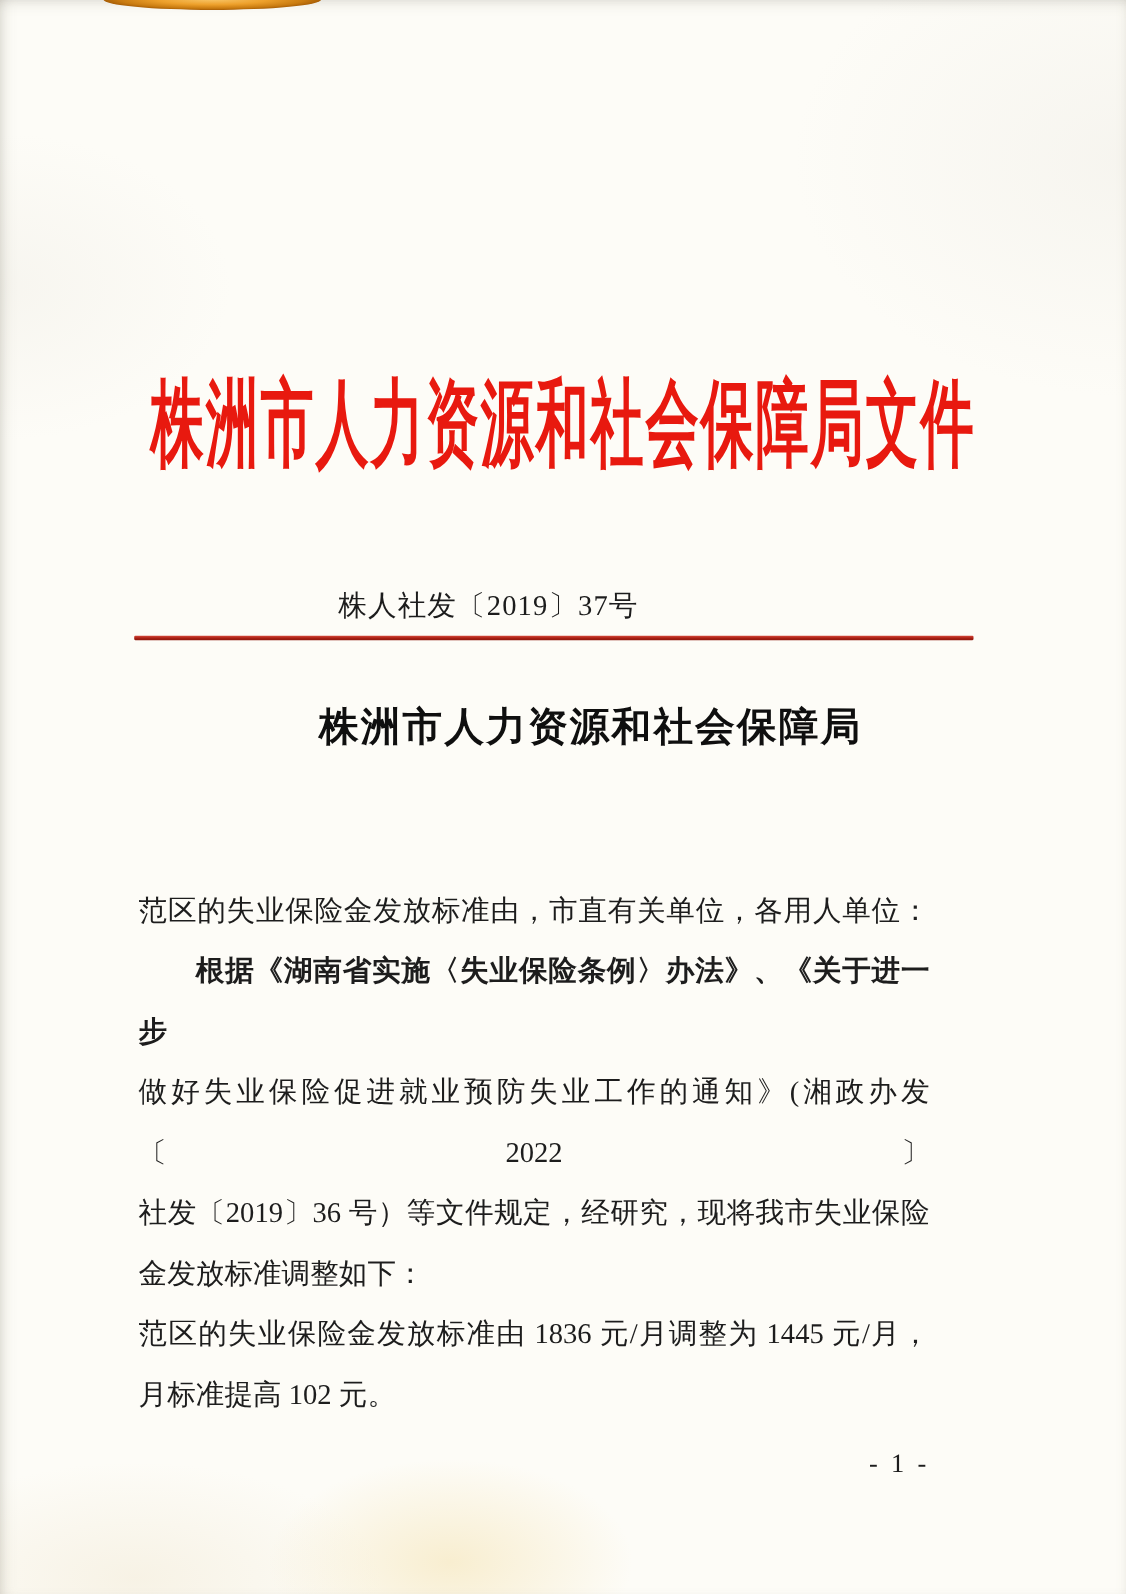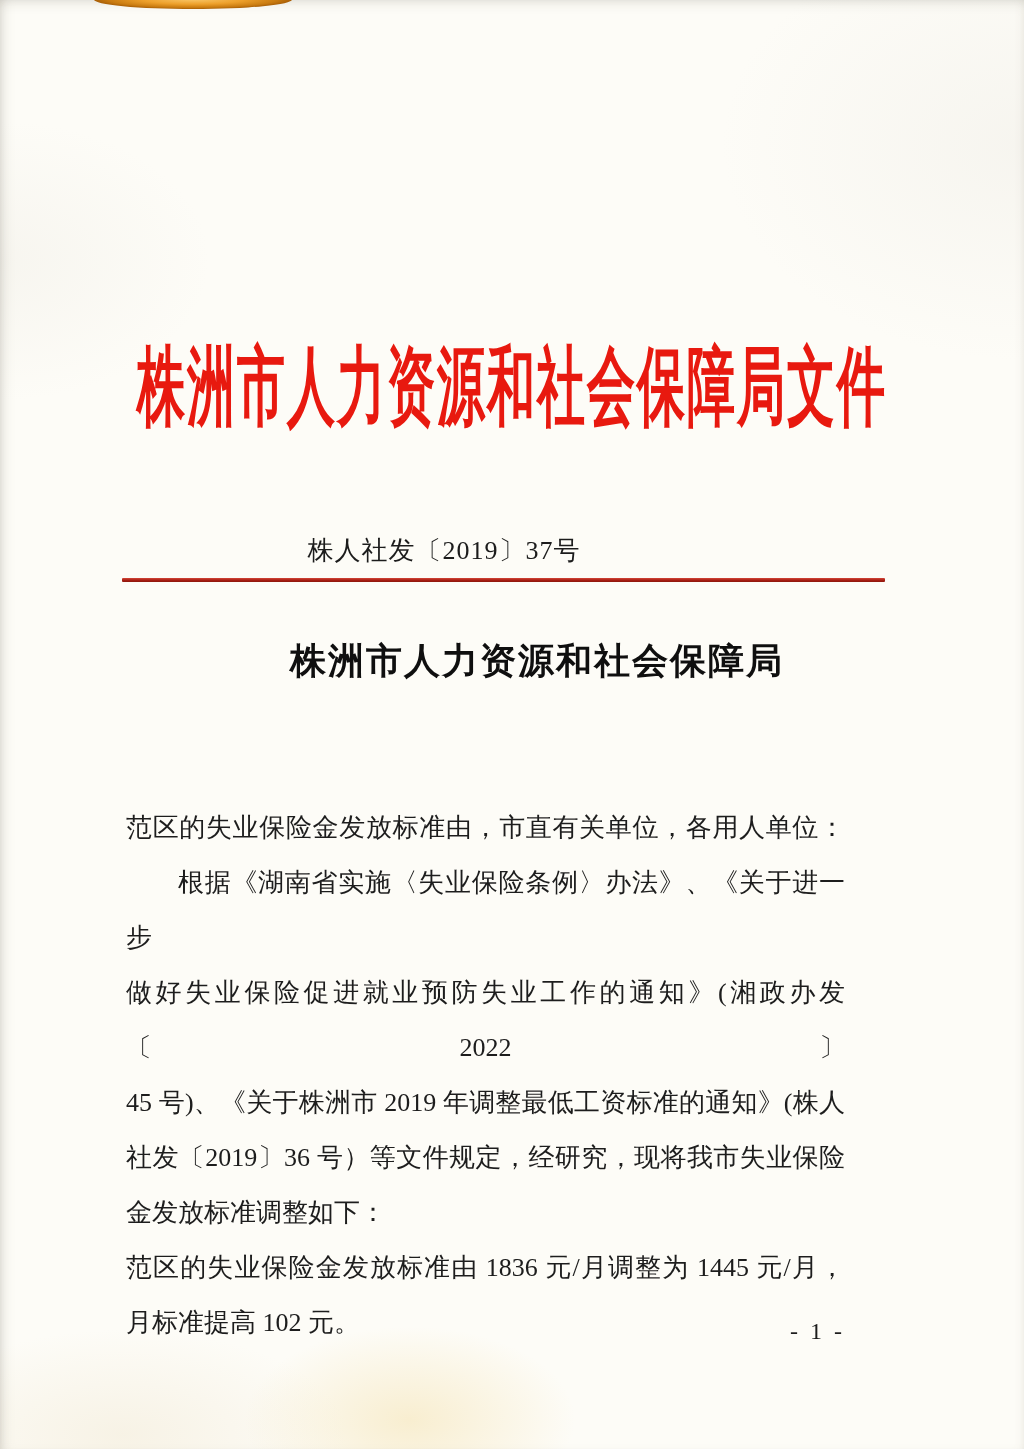--- a/index.html
+++ b/index.html
@@ -97,20 +97,21 @@
   }
   .bline {
     text-align: justify;
     text-align-last: justify;
   }
   .bline.end {
     text-align-last: left;
   }
   .bline.indent {
     text-indent: 52px;
+    font-weight: bold;
   }
   .page-number {
     position: absolute;
     top: 1318px;
     left: 126px;
     width: 719px;
     text-align: right;
     font-size: 24px;
     letter-spacing: 3px;
     color: #1d1d1d;
@@ -130,20 +131,19 @@
 <div class="red-rule"></div>
 
 <div class="doc-title">
   <div>株洲市人力资源和社会保障局</div>
 </div>
 
 <div class="body-text">
   <div class="bline">范区的失业保险金发放标准由，市直有关单位，各用人单位：</div>
   <div class="bline indent">根据《湖南省实施〈失业保险条例〉办法》、《关于进一步</div>
   <div class="bline">做好失业保险促进就业预防失业工作的通知》(湘政办发〔2022〕</div>
-  <div class="bline">45 号)、《关于株洲市 2019 年调整最低工资标准的通知》(株人</div>
   <div class="bline">社发〔2019〕36 号）等文件规定，经研究，现将我市失业保险</div>
   <div class="bline end">金发放标准调整如下：</div>
   <div class="bline">范区的失业保险金发放标准由 1836 元/月调整为 1445 元/月，</div>
   <div class="bline end">月标准提高 102 元。</div>
 </div>
 
 <div class="page-number">- 1 -</div>
 
 </body></html>

